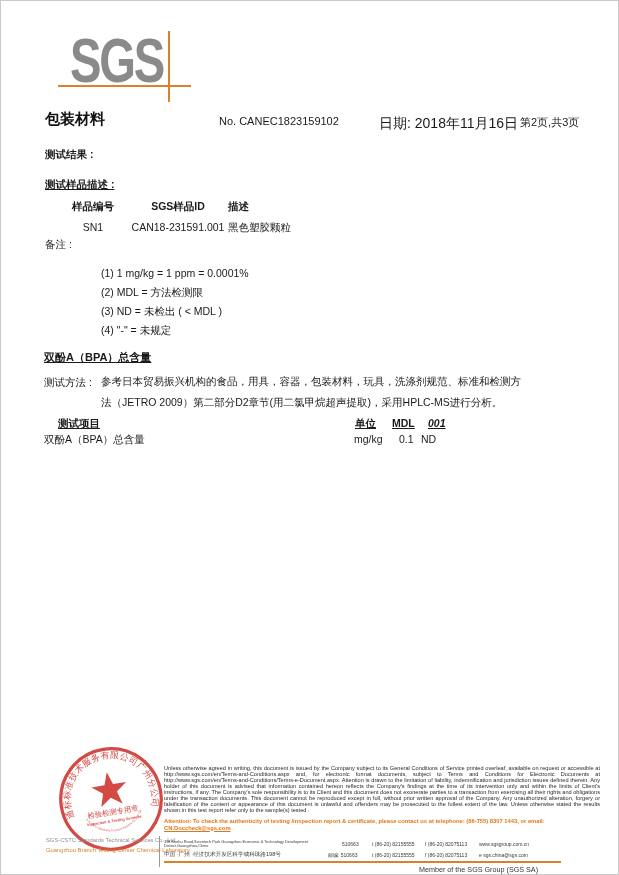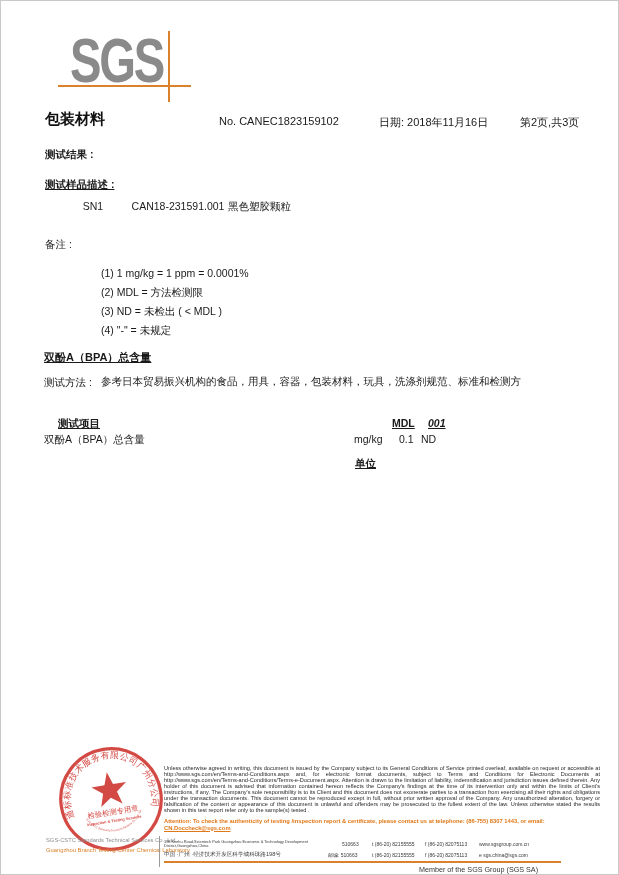--- a/index.html
+++ b/index.html
@@ -16,21 +16,21 @@
   .logo-text {
     left:69px; top:28px; font-size:63px; font-weight:bold; color:#8a8a8a;
     letter-spacing:-3px; transform:scaleX(0.75); transform-origin:left top; line-height:1;
   }
   .logo-hline { left:57px; top:84px; width:133px; height:2px; background:#d9822b; }
   .logo-vline { left:167px; top:30px; width:2px; height:71px; background:#d9822b; }
 
   
   .title     { left:44px;  top:109px; font-size:15px; font-weight:bold; color:#111; }
   .report-no { left:218px; top:114px; font-size:11px; }
-  .rep-date  { left:378px; top:114px; font-size:11px; }
+  .rep-date  { left:378px; top:114px; font-size:14px; }
   .page-info { left:519px; top:114px; font-size:11px; }
 
   .results-label { left:44px; top:147px; font-size:10.5px; font-weight:bold; }
   .sample-title  { left:44px; top:177px; font-size:10.5px; font-weight:bold; text-decoration:underline; }
 
   .sample-table { left:45px; top:199px; width:520px; font-size:10.5px; }
   .sample-row { display:flex; align-items:baseline; margin-bottom:7px; }
   .sc1 { width:94px;  text-align:center; flex:none; }
   .sc2 { width:76px;  flex:none; display:flex; justify-content:center; white-space:nowrap; }
   .sc3 { margin-left:12px; white-space:nowrap; }
@@ -40,21 +40,21 @@
   .r0 { top:266px;text-align:right; } .r1 { top:285px; } .r2 { top:304px; } .r3 { top:323px; }
 
   .bpa-title { left:43px; top:349px; font-size:11px; font-weight:bold; text-decoration:underline; }
   .method-label { left:43px; top:375px; font-size:10.5px; }
   .method-l1 { left:100px; top:374px; font-size:10.5px; white-space:nowrap; }
   .method-l2 { left:100px; top:395px; font-size:10.5px; white-space:nowrap; }
 
   .rt-head { top:416px; font-size:10.5px; font-weight:bold; text-decoration:underline; }
   .rt-val  { top:432px; font-size:10.5px; }
   .rt-item-h { left:57px; }
-  .rt-unit-h { left:354px;margin-top:40px; }
+  .rt-unit-h { left:354px; }
   .rt-mdl-h  { left:391px; }
   .rt-001-h  { left:427px; font-style:italic; }
   .rt-item-v { left:43px; }
   .rt-unit-v { left:353px; }
   .rt-mdl-v  { left:398px; }
   .rt-001-v  { left:404px;margin-left:16px; }
 
   
   .disclaimer {
     left:163px; top:764px; width:436px; font-size:5.6px; line-height:1.07;
@@ -99,36 +99,42 @@
 
   <div class="abs title">包装材料</div>
   <div class="abs report-no">No. CANEC1823159102</div>
   <div class="abs rep-date">日期: 2018年11月16日</div>
   <div class="abs page-info">第2页,共3页</div>
 
   <div class="abs results-label">测试结果 :</div>
   <div class="abs sample-title">测试样品描述 :</div>
 
   <div class="abs sample-table">
+    <div class="sample-row b">
+      <span class="sc1">样品编号</span>
+      <span class="sc2">SGS样品ID</span>
+      <span class="sc3">描述</span>
+    </div>
     <div class="sample-row">
       <span class="sc1">SN1</span>
       <span class="sc2">CAN18-231591.001</span>
       <span class="sc3">黑色塑胶颗粒</span>
     </div>
   </div>
 
   <div class="abs remarks-label">备注 :</div>
   <div class="abs remark-item r0">(1) 1 mg/kg = 1 ppm = 0.0001%</div>
   <div class="abs remark-item r1">(2) MDL = 方法检测限</div>
   <div class="abs remark-item r2">(3) ND = 未检出 ( &lt; MDL )</div>
   <div class="abs remark-item r3">(4) "-" = 未规定</div>
 
   <div class="abs bpa-title">双酚A（BPA）总含量</div>
   <div class="abs method-label">测试方法 :</div>
   <div class="abs method-l1">参考日本贸易振兴机构的食品，用具，容器，包装材料，玩具，洗涤剂规范、标准和检测方</div>
+  <div class="abs method-l2">法（JETRO 2009）第二部分D2章节(用二氯甲烷超声提取)，采用HPLC-MS进行分析。</div>
 
   <div class="abs rt-head rt-item-h">测试项目</div>
   <div class="abs rt-head rt-unit-h">单位</div>
   <div class="abs rt-head rt-mdl-h">MDL</div>
   <div class="abs rt-head rt-001-h">001</div>
   <div class="abs rt-val rt-item-v">双酚A（BPA）总含量</div>
   <div class="abs rt-val rt-unit-v">mg/kg</div>
   <div class="abs rt-val rt-mdl-v">0.1</div>
   <div class="abs rt-val rt-001-v">ND</div>
 

